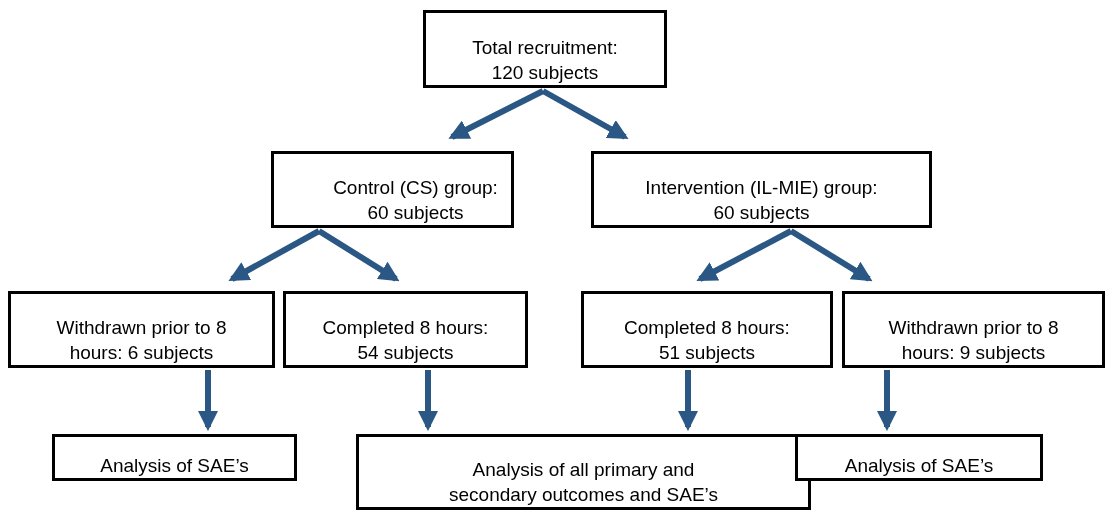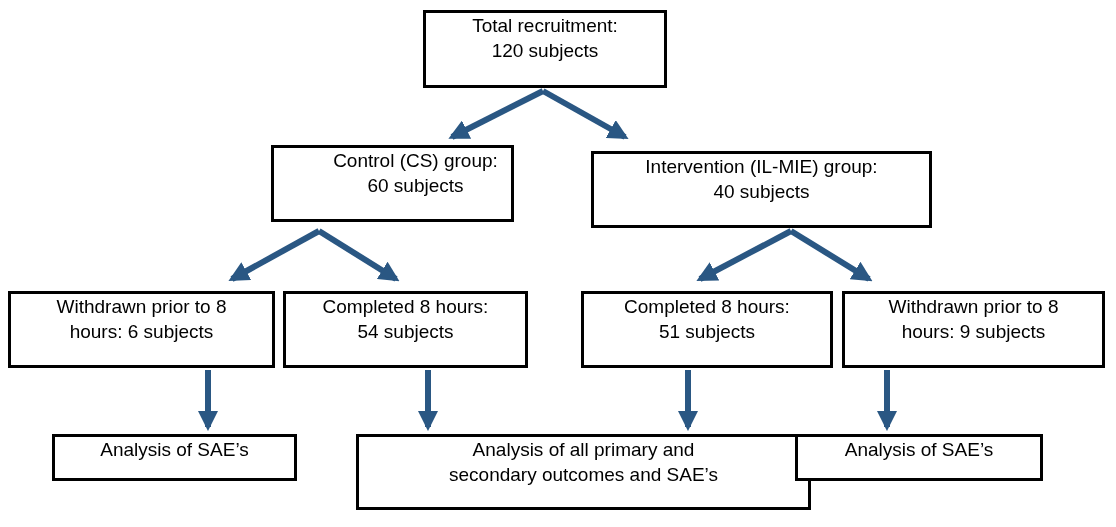--- a/index.html
+++ b/index.html
@@ -22,21 +22,21 @@
     width: 1116px;
     height: 527px;
     pointer-events: none;
   }
   .node {
     position: absolute;
     box-sizing: border-box;
     border: 3px solid #000000;
     background: #ffffff;
     display: flex;
-    align-items: flex-start;
+    align-items: flex-end;
     justify-content: center;
     text-align: center;
     color: #000000;
     font-size: 19px;
     line-height: 25px;
   }
   .node .label {
     white-space: pre-line;
     padding: 0 4px;
   }
@@ -64,28 +64,28 @@
       <line x1="688" y1="370" x2="688" y2="427" marker-end="url(#ah)"></line>
       <line x1="887" y1="370" x2="887" y2="427" marker-end="url(#ah)"></line>
     </g>
   </svg>
 
   <div class="node" style="left:423px; top:10px;  width:244px; height:78px;">
     <span class="label">Total recruitment:
 120 subjects</span>
   </div>
 
-  <div class="node" style="left:271px; top:145px; width:243px; height:77px;padding-left:46px;">
+  <div class="node" style="left:271px; top:151px; width:243px; height:77px;padding-left:46px;">
     <span class="label">Control (CS) group:
 60 subjects</span>
   </div>
 
   <div class="node" style="left:591px; top:151px; width:341px; height:77px;">
     <span class="label">Intervention (IL-MIE) group:
-40 subjects</span>
+60 subjects</span>
   </div>
 
   <div class="node" style="left:8px;   top:291px; width:267px; height:77px;">
     <span class="label">Withdrawn prior to 8
 hours: 6 subjects</span>
   </div>
 
   <div class="node" style="left:283px; top:291px; width:245px; height:77px;">
     <span class="label">Completed 8 hours:
 54 subjects</span>

